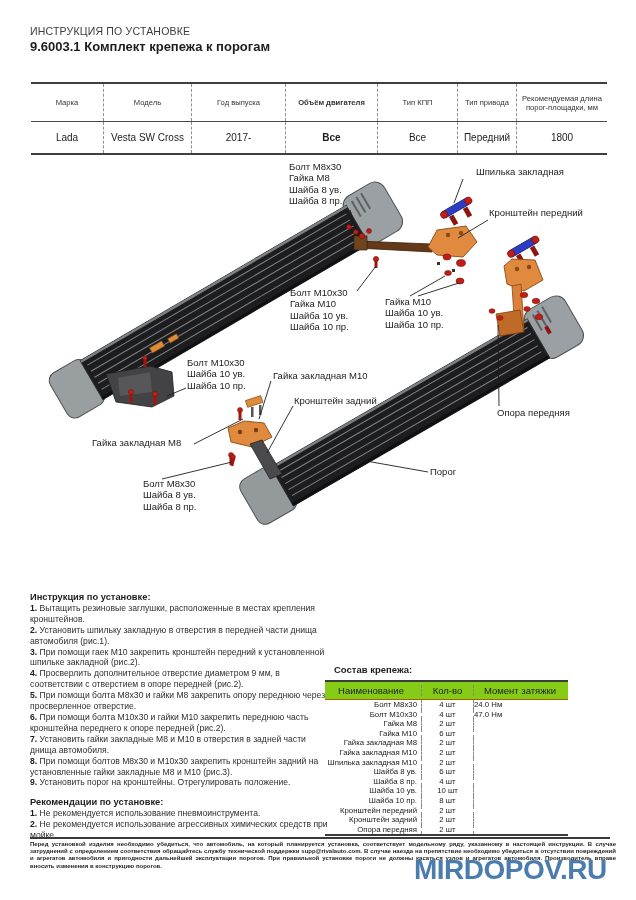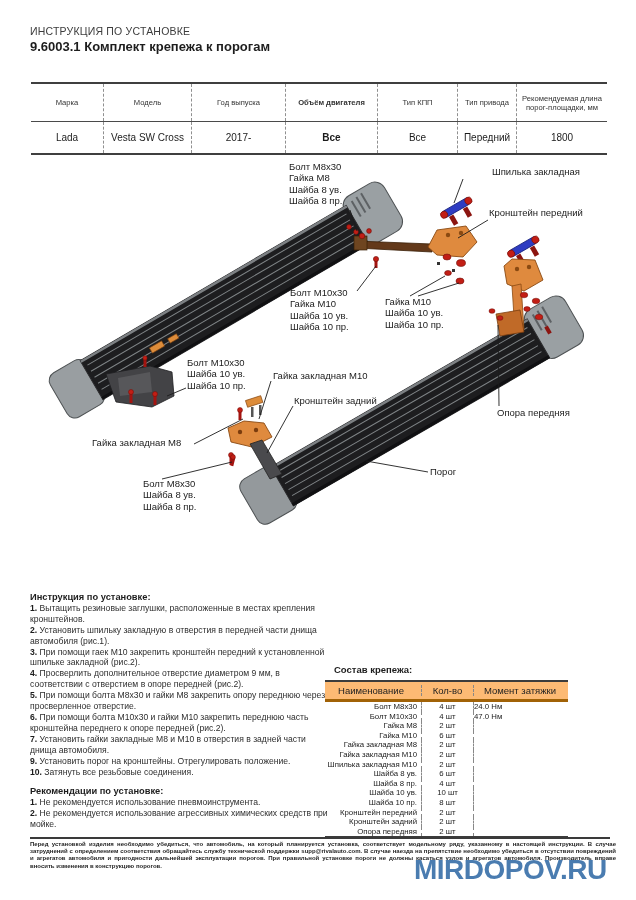--- a/index.html
+++ b/index.html
@@ -27,21 +27,21 @@
   .instructions{position:absolute;left:30px;top:592px;width:303px;font-size:8.6px;line-height:10.9px;color:#2e2e2e;}
   .sec-title{font-weight:bold;font-size:9.3px;color:#1d1d1d;margin:0 0 8px 0;}
   .instructions p{margin:0;}
   .recommendations{margin-top:9px;}
   .step-num{font-weight:bold;color:#1d1d1d;}
 
   
   .composition{position:absolute;left:325px;top:664px;width:243px;}
   .ct-title{font-weight:bold;font-size:9.5px;color:#1d1d1d;margin:0 0 5px 9px;}
   .ct{border-top:2px solid #3c3c3c;border-bottom:2px solid #3c3c3c;}
-  .ct-head{display:flex;background:#fdba74;border-bottom:3px solid #a16207;height:17px;align-items:center;font-size:9.5px;color:#222;}
+  .ct-head{display:flex;background:#84cc16;border-bottom:1px solid #a16207;height:17px;align-items:center;font-size:9.5px;color:#222;}
   .ct-row{display:flex;height:9.6px;line-height:9.6px;font-size:7.8px;color:#222;}
   .ct .nm{width:96px;box-sizing:border-box;text-align:right;padding-right:4px;}
   .ct .qt{width:52px;box-sizing:border-box;text-align:center;border-left:1px dashed #888;}
   .ct .tq{width:93px;box-sizing:border-box;text-align:left;border-left:1px dashed #888;}
   .ct-head .nm,.ct-head .qt,.ct-head .tq{text-align:center;}
 
   
   .footer-rule{position:absolute;left:30px;top:837px;width:580px;border-top:2px solid #3a3a3a;}
   .disclaimer{position:absolute;left:30px;top:841px;width:586px;font-size:6px;font-weight:bold;line-height:7.2px;text-align:justify;color:#1f1f1f;}
   .watermark{position:absolute;left:414px;top:854px;font-size:28px;font-weight:bold;color:#4a7cb0;letter-spacing:-.5px;z-index:3;}
@@ -210,21 +210,21 @@
       <line x1="194" y1="444" x2="243" y2="419"></line>
       <line x1="162" y1="479" x2="232" y2="462"></line>
       <line x1="428" y1="472" x2="366" y2="461"></line>
     </g>
   </svg>
 
   <div class="dlabel" style="left:289px;top:13px;">Болт М8х30
 Гайка М8
 Шайба 8 ув.
 Шайба 8 пр.</div>
-  <div class="dlabel" style="left:492px;top:18px;">Шпилька закладная</div>
+  <div class="dlabel" style="left:476px;top:18px;">Шпилька закладная</div>
   <div class="dlabel" style="left:489px;top:59px;">Кронштейн передний</div>
   <div class="dlabel" style="left:290px;top:139px;">Болт М10х30
 Гайка М10
 Шайба 10 ув.
 Шайба 10 пр.</div>
   <div class="dlabel" style="left:385px;top:148px;">Гайка М10
 Шайба 10 ув.
 Шайба 10 пр.</div>
   <div class="dlabel" style="left:187px;top:209px;">Болт М10х30
 Шайба 10 ув.
@@ -241,22 +241,22 @@
 
 <div class="instructions">
   <p class="sec-title">Инструкция по установке:</p>
   <p><span class="step-num">1.</span><span> Вытащить резиновые заглушки, расположенные в местах крепления кронштейнов.</span></p>
   <p><span class="step-num">2.</span><span> Установить шпильку закладную в отверстия в передней части днища автомобиля (рис.1).</span></p>
   <p><span class="step-num">3.</span><span> При помощи гаек М10 закрепить кронштейн передний к установленной шпильке закладной (рис.2).</span></p>
   <p><span class="step-num">4.</span><span> Просверлить дополнительное отверстие диаметром 9 мм, в соответствии с отверстием в опоре передней (рис.2).</span></p>
   <p><span class="step-num">5.</span><span> При помощи болта М8х30 и гайки М8 закрепить опору переднюю через просверленное отверстие.</span></p>
   <p><span class="step-num">6.</span><span> При помощи болта М10х30 и гайки М10 закрепить переднюю часть кронштейна переднего к опоре передней (рис.2).</span></p>
   <p><span class="step-num">7.</span><span> Установить гайки закладные М8 и М10 в отверстия в задней части днища автомобиля.</span></p>
+  <p><span class="step-num">8.</span><span> При помощи болтов М8х30 и М10х30 закрепить кронштейн задний на установленные гайки закладные М8 и М10 (рис.3).</span></p>
   <p><span class="step-num">9.</span><span> Установить порог на кронштейны. Отрегулировать положение.</span></p>
-  <p><span class="step-num">10.</span><span> Затянуть все резьбовые соединения.</span></p>
 
   <div class="recommendations">
     <p class="sec-title">Рекомендации по установке:</p>
     <p><span class="step-num">1.</span><span> Не рекомендуется использование пневмоинструмента.</span></p>
     <p><span class="step-num">2.</span><span> Не рекомендуется использование агрессивных химических средств при мойке.</span></p>
   </div>
 </div>
 
 <div class="composition">
   <p class="ct-title">Состав крепежа:</p>

